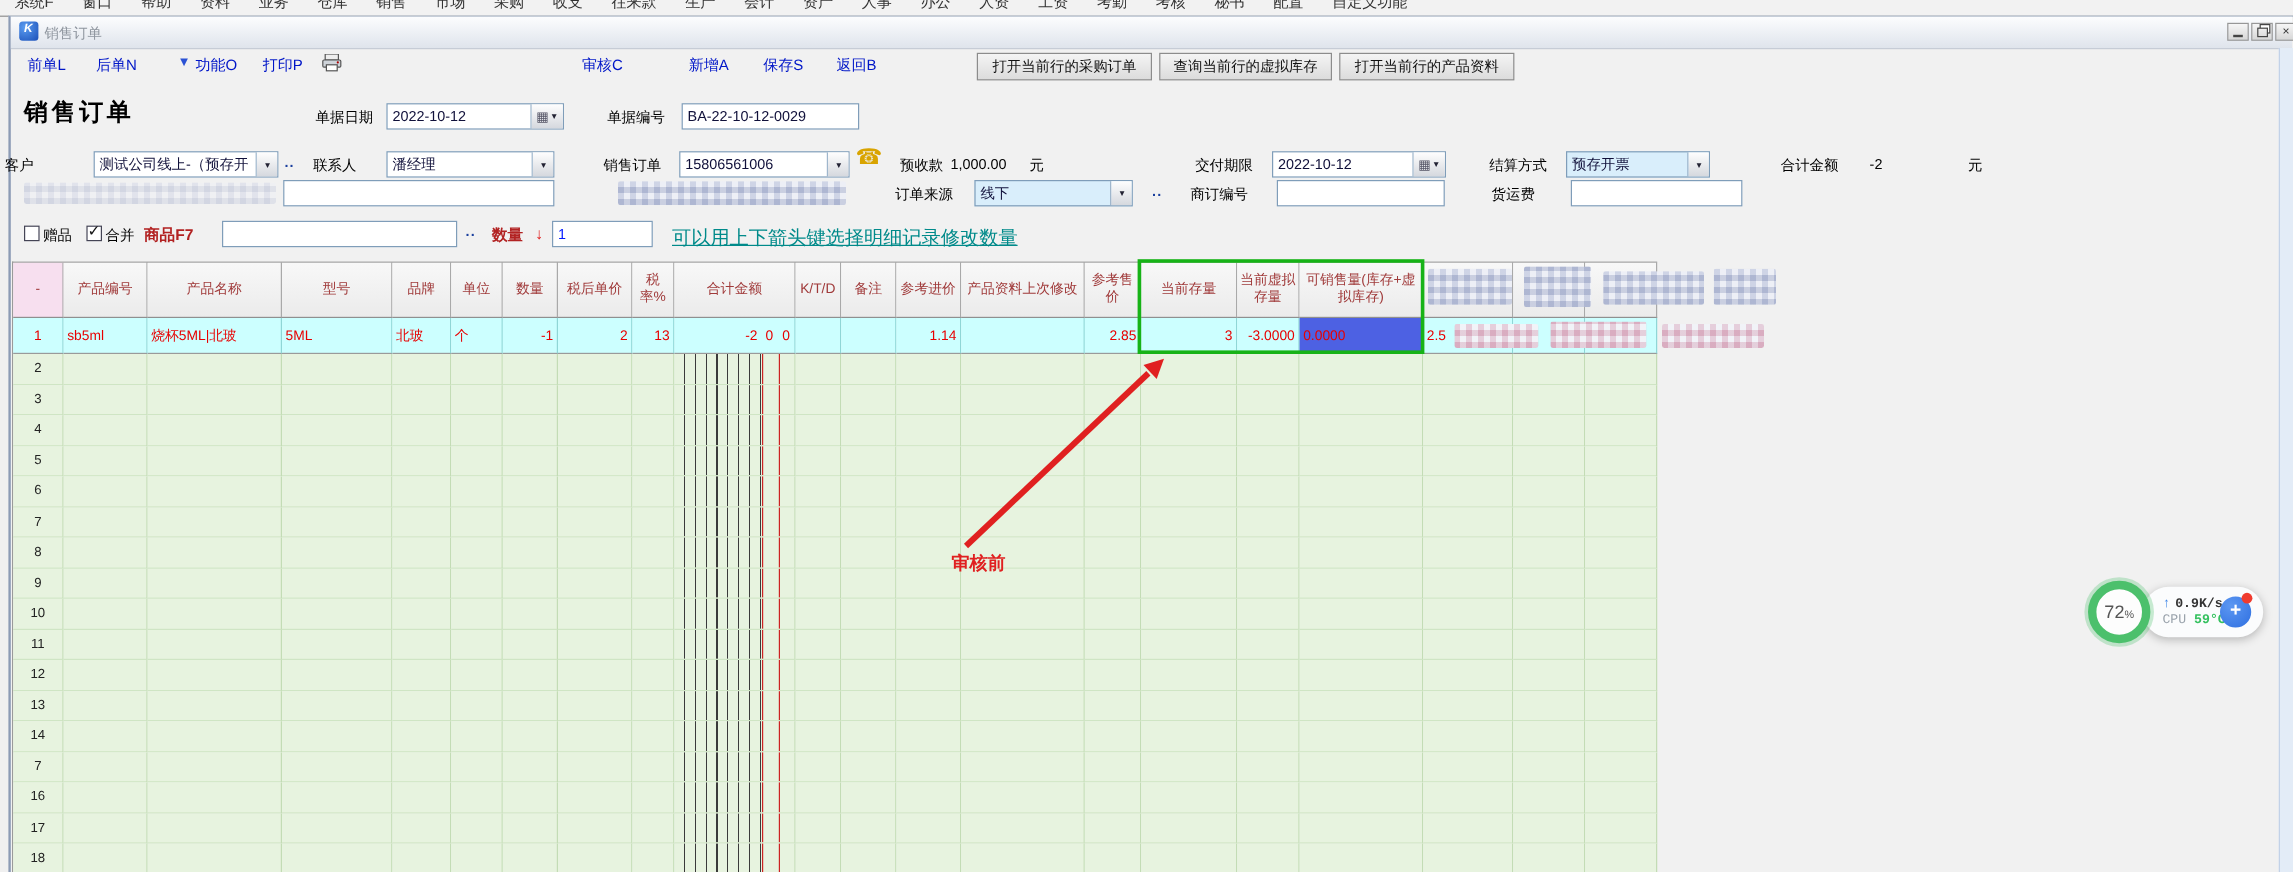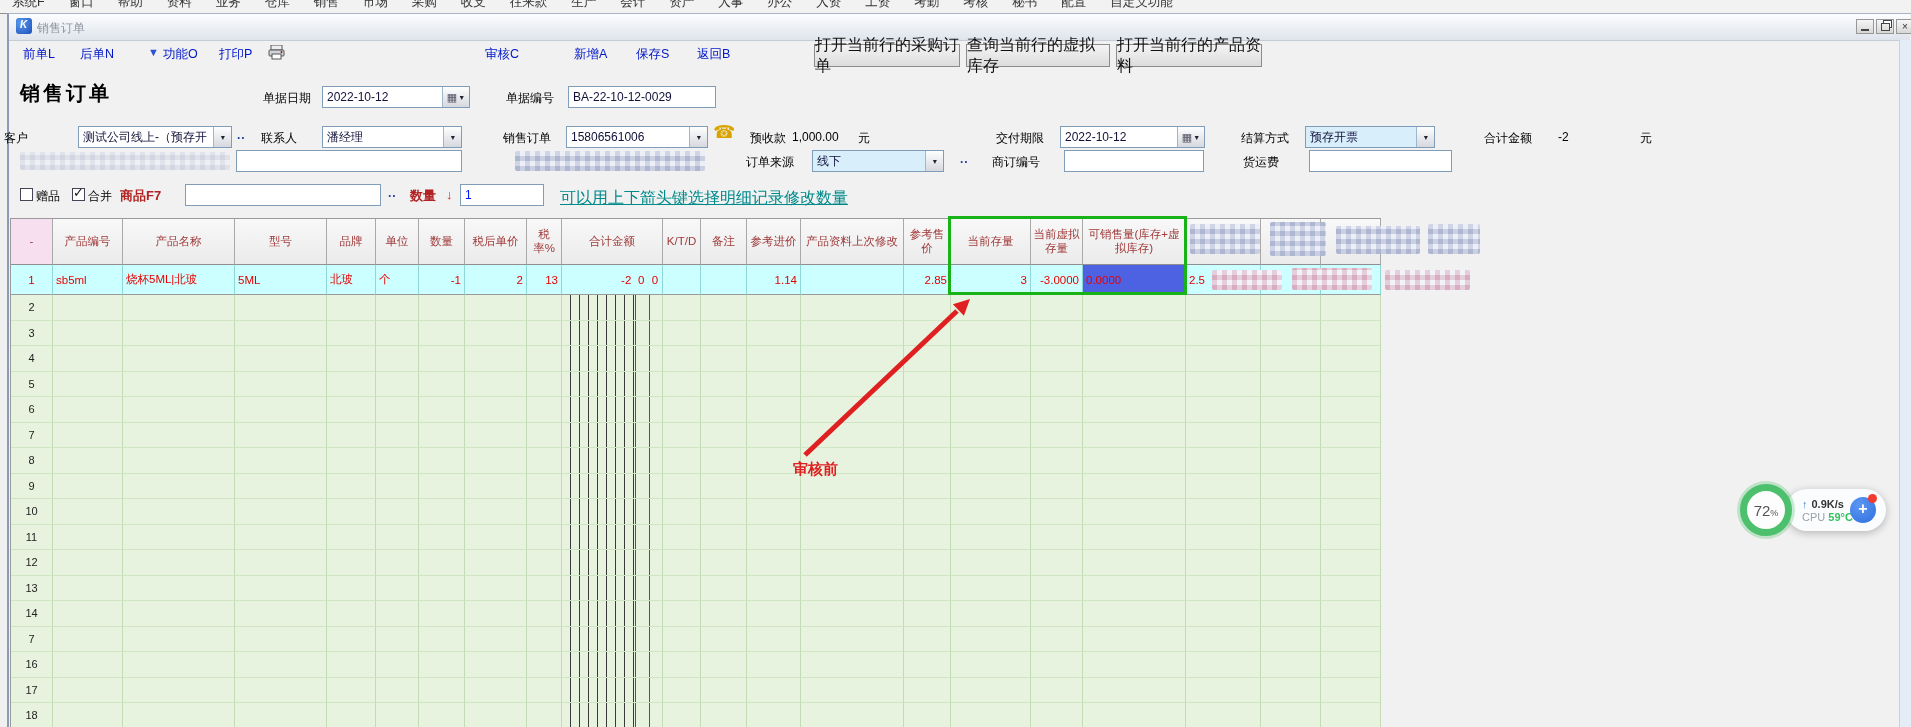--- a/index.html
+++ b/index.html
@@ -21,21 +21,21 @@
   .wtitle{position:absolute;left:28px;top:6px;color:#8e959e;font-size:12px;}
   .wbtn{position:absolute;top:5px;width:18px;height:15px;background:linear-gradient(#f6f6f6,#d7d7d7);
         border:1px solid #979797;box-sizing:border-box;display:flex;align-items:center;justify-content:center;
         font-size:10px;color:#333;line-height:1;}
   .wbtn.min::after{content:"";width:8px;height:2px;background:#444;margin-top:6px;}
   .wbtn.rest::after{content:"";width:7px;height:6px;border:1px solid #444;box-shadow:2px -3px 0 -1px #fff,2px -3px 0 0 #444;}
   
   .tlink{position:absolute;top:46px;color:#0016c8;font-size:12.5px;white-space:nowrap;cursor:pointer;}
   .func-arrow{position:absolute;top:46px;color:#2b52d4;font-size:11px;}
   .abtn{position:absolute;top:44px;height:23px;box-sizing:border-box;background:linear-gradient(#f4f4f4,#dcdcdc);
-        border:1px solid #8c8c8c;display:flex;align-items:center;justify-content:center;font-size:16px;color:#111;}
+        border:1px solid #8c8c8c;display:flex;align-items:center;justify-content:center;font-size:12px;color:#111;}
   
   .lbl{position:absolute;font-size:12px;color:#000;white-space:nowrap;}
   .heading{position:absolute;left:20px;top:80px;font-size:20px;font-weight:bold;letter-spacing:3px;color:#000;}
   .field{position:absolute;height:22px;box-sizing:border-box;background:#fff;border:1px solid #7f9db9;
          display:flex;align-items:center;font-size:12px;color:#10103a;}
   .field .tx{flex:1;overflow:hidden;white-space:nowrap;padding-left:4px;}
   .dbtn{width:17px;align-self:stretch;background:linear-gradient(#fefefe,#d5d8de);border-left:1px solid #9fb6cc;
         display:flex;align-items:center;justify-content:center;}
   .dbtn::after{content:"▼";font-size:8px;color:#223;transform:scale(.85);}
   .datebtn{width:26px;align-self:stretch;background:linear-gradient(#fefefe,#d5d8de);border-left:1px solid #9fb6cc;
@@ -87,21 +87,21 @@
   .mosaic.pink{background-image:
       repeating-linear-gradient(0deg,rgba(200,110,140,.25) 0 5px,rgba(255,255,255,.2) 5px 10px),
       repeating-linear-gradient(90deg,#dfc2d2 0 5px,#eef0f6 5px 10px);}
   .mosaic.faint{opacity:.45;}
   #arrow-overlay{position:absolute;left:0;top:0;width:1911px;height:727px;pointer-events:none;z-index:40;}
   .annot{position:absolute;left:793px;top:460px;color:#e02020;font-size:15px;font-weight:bold;z-index:40;}
   .rightstrip{position:absolute;left:1899px;top:40px;width:12px;height:687px;background:#e3ecf7;border-left:1px solid #c2d2e8;}
   
   .wpill{position:absolute;left:1786px;top:489px;width:100px;height:42px;background:#fbfcfd;border-radius:21px;
          box-shadow:0 2px 8px rgba(0,0,0,.25);z-index:55;padding-left:16px;box-sizing:border-box;
-         display:flex;flex-direction:column;justify-content:center;gap:1px;}
+         display:flex;flex-direction:column;justify-content:center;gap:1px;font-family:Liberation Mono, monospace;}
   .wline{font-size:11px;color:#333;font-weight:bold;white-space:nowrap;}
   .up-ic{color:#3f86e8;font-weight:bold;margin-right:4px;}
   .cpu{color:#99a2ab;font-weight:normal;}
   .temp{color:#35c15f;font-weight:bold;}
   .wcircle{position:absolute;left:1740px;top:484px;width:52px;height:52px;border-radius:50%;background:#fdfdfd;
            border:7px solid #4cc06c;box-sizing:border-box;box-shadow:0 0 0 3px rgba(76,192,108,.3);z-index:56;
            display:flex;align-items:center;justify-content:center;}
   .wpct{font-size:15px;color:#555;}
   .wpct small{font-size:9px;}
   .wball{position:absolute;left:1850px;top:497px;width:26px;height:26px;border-radius:50%;z-index:57;
@@ -204,21 +204,21 @@
   <span class="phone-ic" style="left:713px;top:121px;">☎</span>
   <span class="lbl" style="left:750px;top:130px;">预收款</span>
   <span class="val" style="left:792px;top:130px;">1,000.00</span>
   <span class="val" style="left:858px;top:130px;">元</span>
   <span class="lbl" style="left:996px;top:130px;">交付期限</span>
   <div class="field" style="left:1060px;top:126px;width:145px;">
     <span class="tx">2022-10-12</span>
     <span class="datebtn"></span>
   </div>
   <span class="lbl" style="left:1241px;top:130px;">结算方式</span>
-  <div class="field lightblue" style="left:1305px;top:126px;width:130px;">
+  <div class="field lightblue" style="left:1305px;top:126px;width:120px;">
     <span class="tx">预存开票</span>
     <span class="dbtn"></span>
   </div>
   <span class="lbl" style="left:1484px;top:130px;">合计金额</span>
   <span class="val" style="left:1558px;top:130px;">-2</span>
   <span class="val" style="left:1640px;top:130px;">元</span>
 
   <div class="mosaic faint" style="left:20px;top:152px;width:210px;height:18px;"></div>
   <div class="field" style="left:236px;top:150px;width:226px;"></div>
   <div class="mosaic" style="left:515px;top:151px;width:190px;height:20px;"></div>

